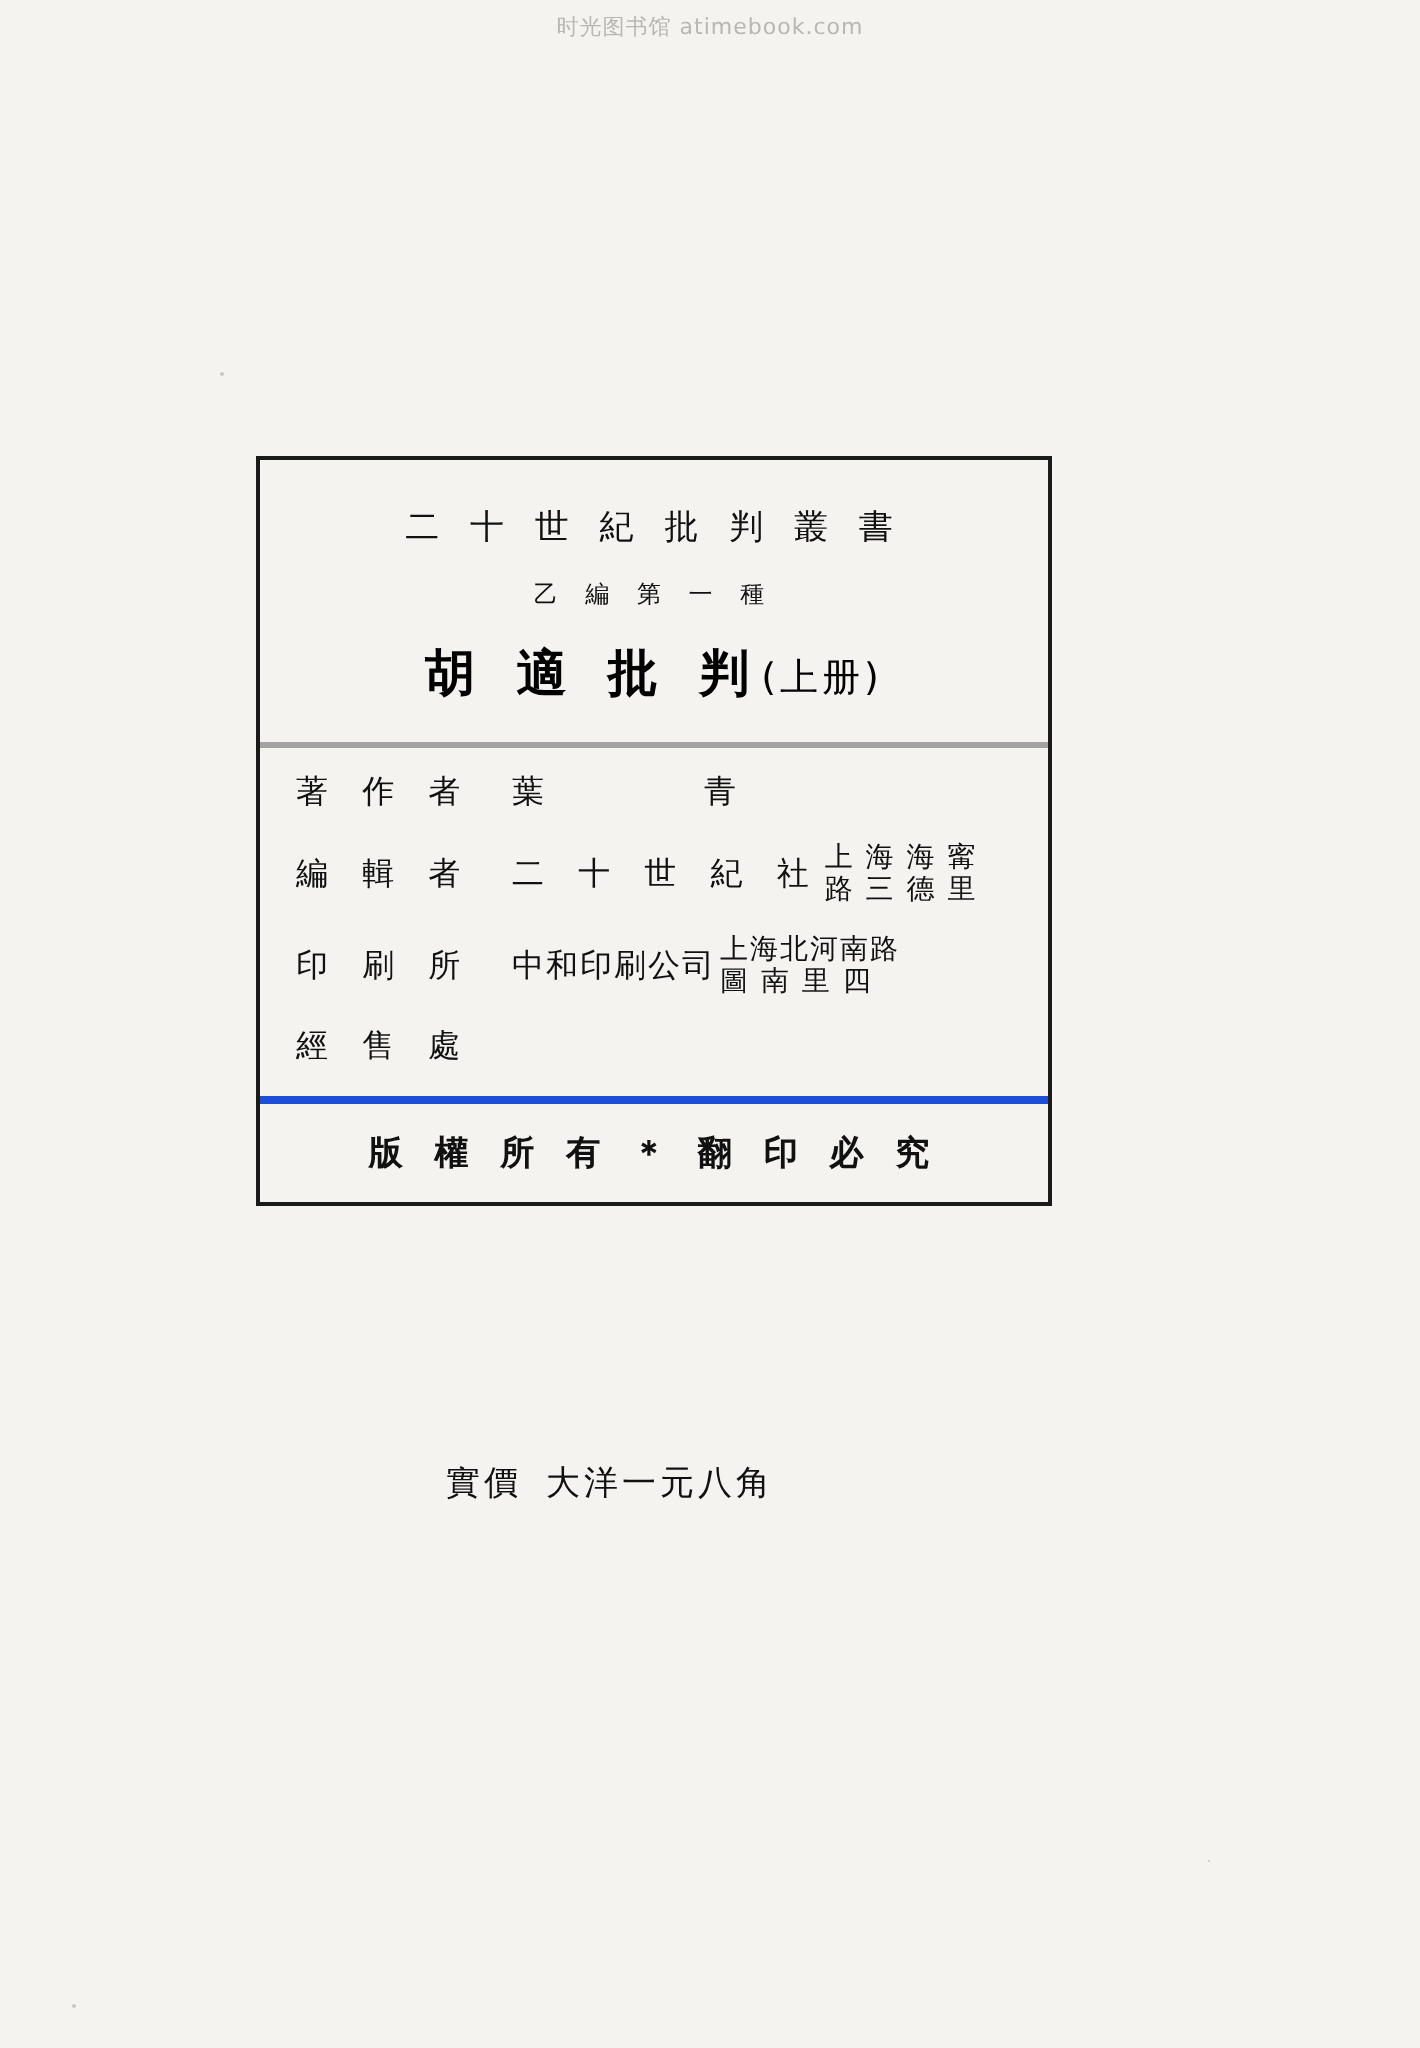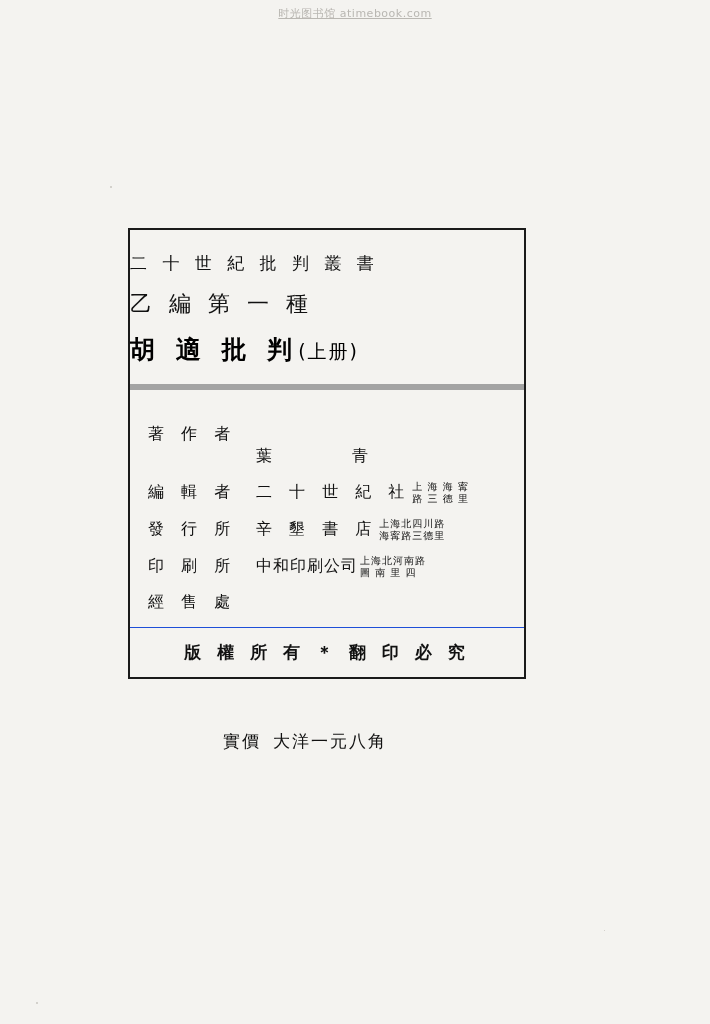--- a/index.html
+++ b/index.html
@@ -21,52 +21,52 @@
   }
   .watermark {
     position: absolute;
     top: 6px;
     left: 50%;
     transform: translateX(-50%);
     font-size: 11px;
     color: #b9b7b2;
     letter-spacing: 0.5px;
     white-space: nowrap;
-    text-decoration: underline;
   }
   .speck {
     position: absolute;
     width: 2px;
     height: 2px;
     background: #c9c6c0;
     border-radius: 50%;
   }
 
   .colophon {
     position: absolute;
     left: 128px;
     top: 228px;
     width: 398px;
     border: 2px solid #1a1a1a;
     box-sizing: border-box;
     background: transparent;
   }
   .block-top {
     padding: 16px 0 14px 0;
-    border-bottom: 6px solid #a3a3a3;
+    text-align: center;
+    border-bottom: 3px solid #a3a3a3;
   }
   .series-line {
     font-size: 17px;
     letter-spacing: 5px;
     color: #111;
     margin: 6px 0 0 0;
     font-family: "DejaVu Sans", "Liberation Sans", sans-serif;
   }
   .subseries-line {
-    font-size: 22px;
+    font-size: 12px;
     letter-spacing: 5px;
     color: #111;
     margin: 14px 0 0 0;
   }
   .title-line {
     font-size: 25px;
     font-weight: bold;
     letter-spacing: 6px;
     color: #000;
     margin: 14px 0 4px 0;
@@ -93,21 +93,21 @@
   }
   .print-run {
     font-size: 17px;
     letter-spacing: 1px;
     color: #111;
     margin-top: 7px;
   }
 
   .block-rows {
     padding: 12px 0 8px 0;
-    border-bottom: 1px solid #1d4ed8;
+    border-bottom: 4px solid #1d4ed8;
   }
   .row {
     display: flex;
     align-items: center;
     margin: 0 0 14px 0;
     padding: 0 14px 0 18px;
   }
   .row:last-child {
     margin-bottom: 6px;
   }
@@ -124,28 +124,27 @@
     align-items: center;
     font-size: 16px;
     color: #111;
   }
   .val-main {
     letter-spacing: 6px;
     white-space: nowrap;
   }
   .val-main.spread {
     letter-spacing: 16px;
-    margin-top: 44px;
   }
   .val-main.spread2 {
     letter-spacing: 11px;
   }
   .val-addr {
     margin-left: 2px;
-    font-size: 10px;
+    font-size: 14px;
     line-height: 1.15;
     letter-spacing: 1px;
     color: #111;
     white-space: nowrap;
   }
   .val-addr .l1, .val-addr .l2 {
     display: block;
   }
   .val-wide {
     letter-spacing: 3px;
@@ -214,30 +213,20 @@
         <div class="row-value">
           <span class="val-main">二 十 世 紀 社</span>
           <span class="val-addr">
             <span class="l1">上 海 海 寗</span>
             <span class="l2">路 三 德 里</span>
           </span>
         </div>
       </div>
 
 
-      <div class="row">
-        <div class="row-label">發 行 所</div>
-        <div class="row-value">
-          <span class="val-main">辛 墾 書 店</span>
-          <span class="val-addr">
-            <span class="l1">上海北四川路</span>
-            <span class="l2">海寗路三德里</span>
-          </span>
-        </div>
-      </div>
 
       <div class="row">
         <div class="row-label">印 刷 所</div>
         <div class="row-value">
           <span class="val-main" style="letter-spacing:1px;">中和印刷公司</span>
           <span class="val-addr">
             <span class="l1">上海北河南路</span>
             <span class="l2">圖 南 里 四</span>
           </span>
         </div>

